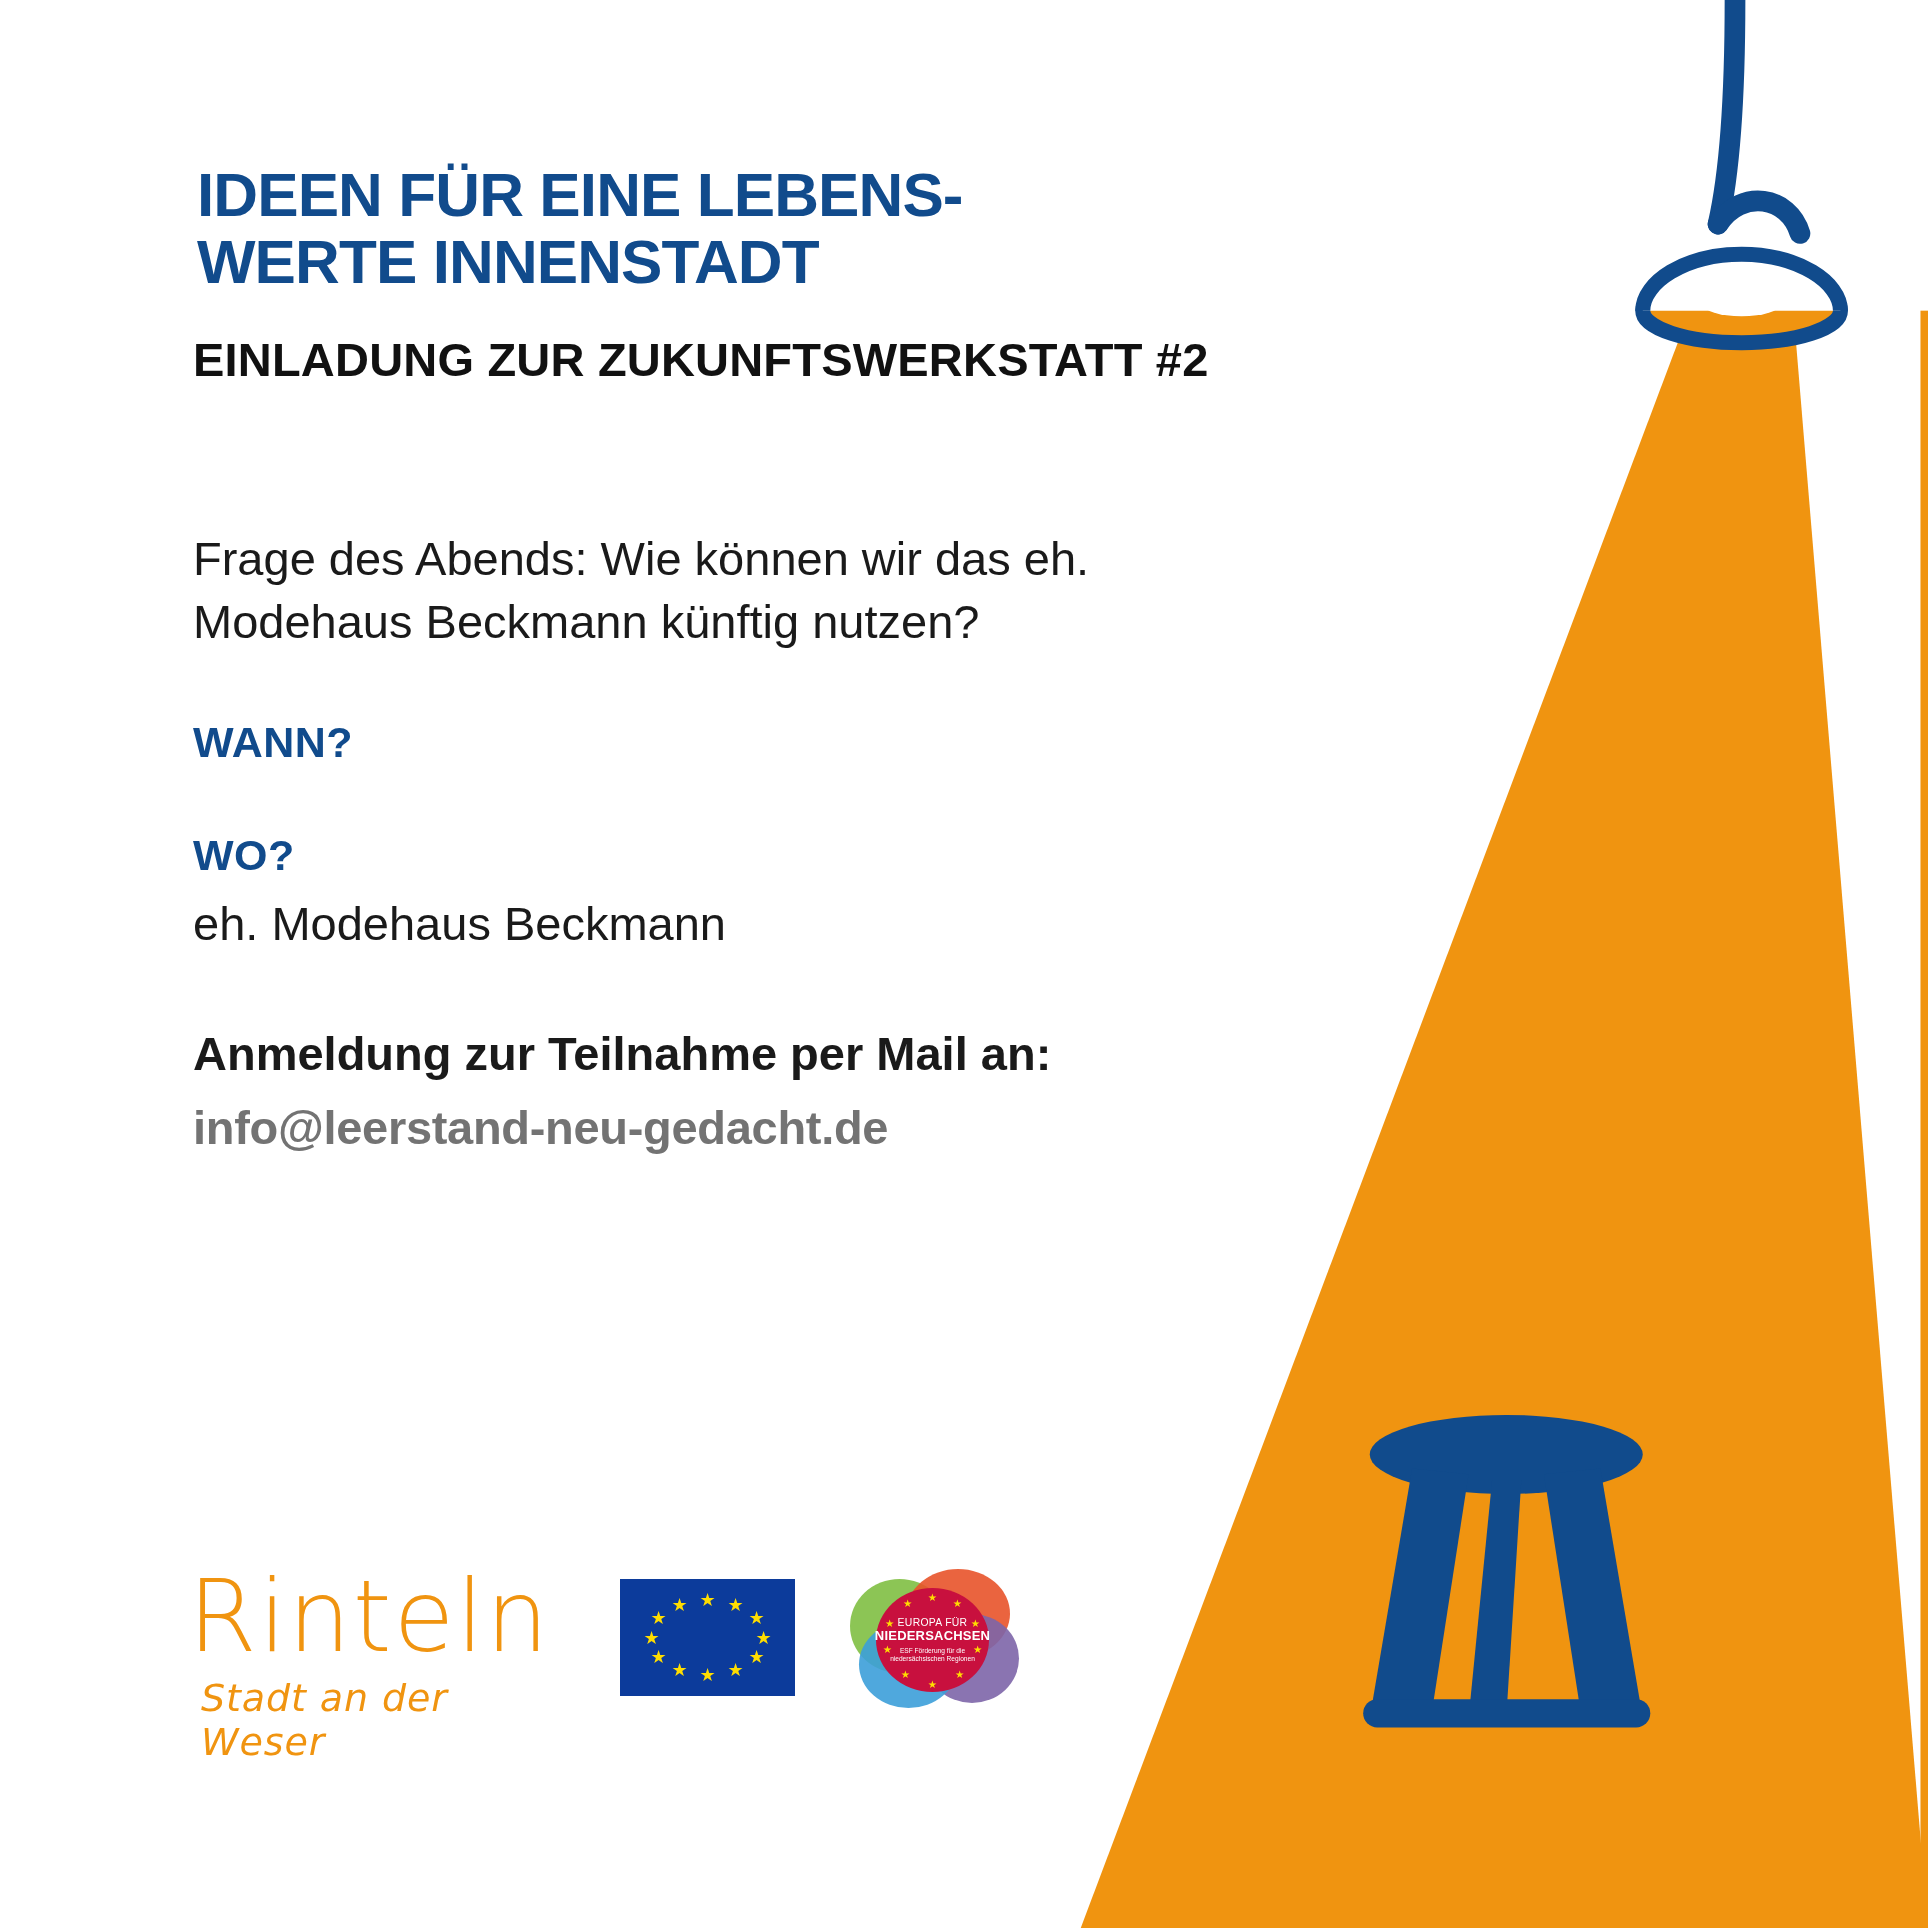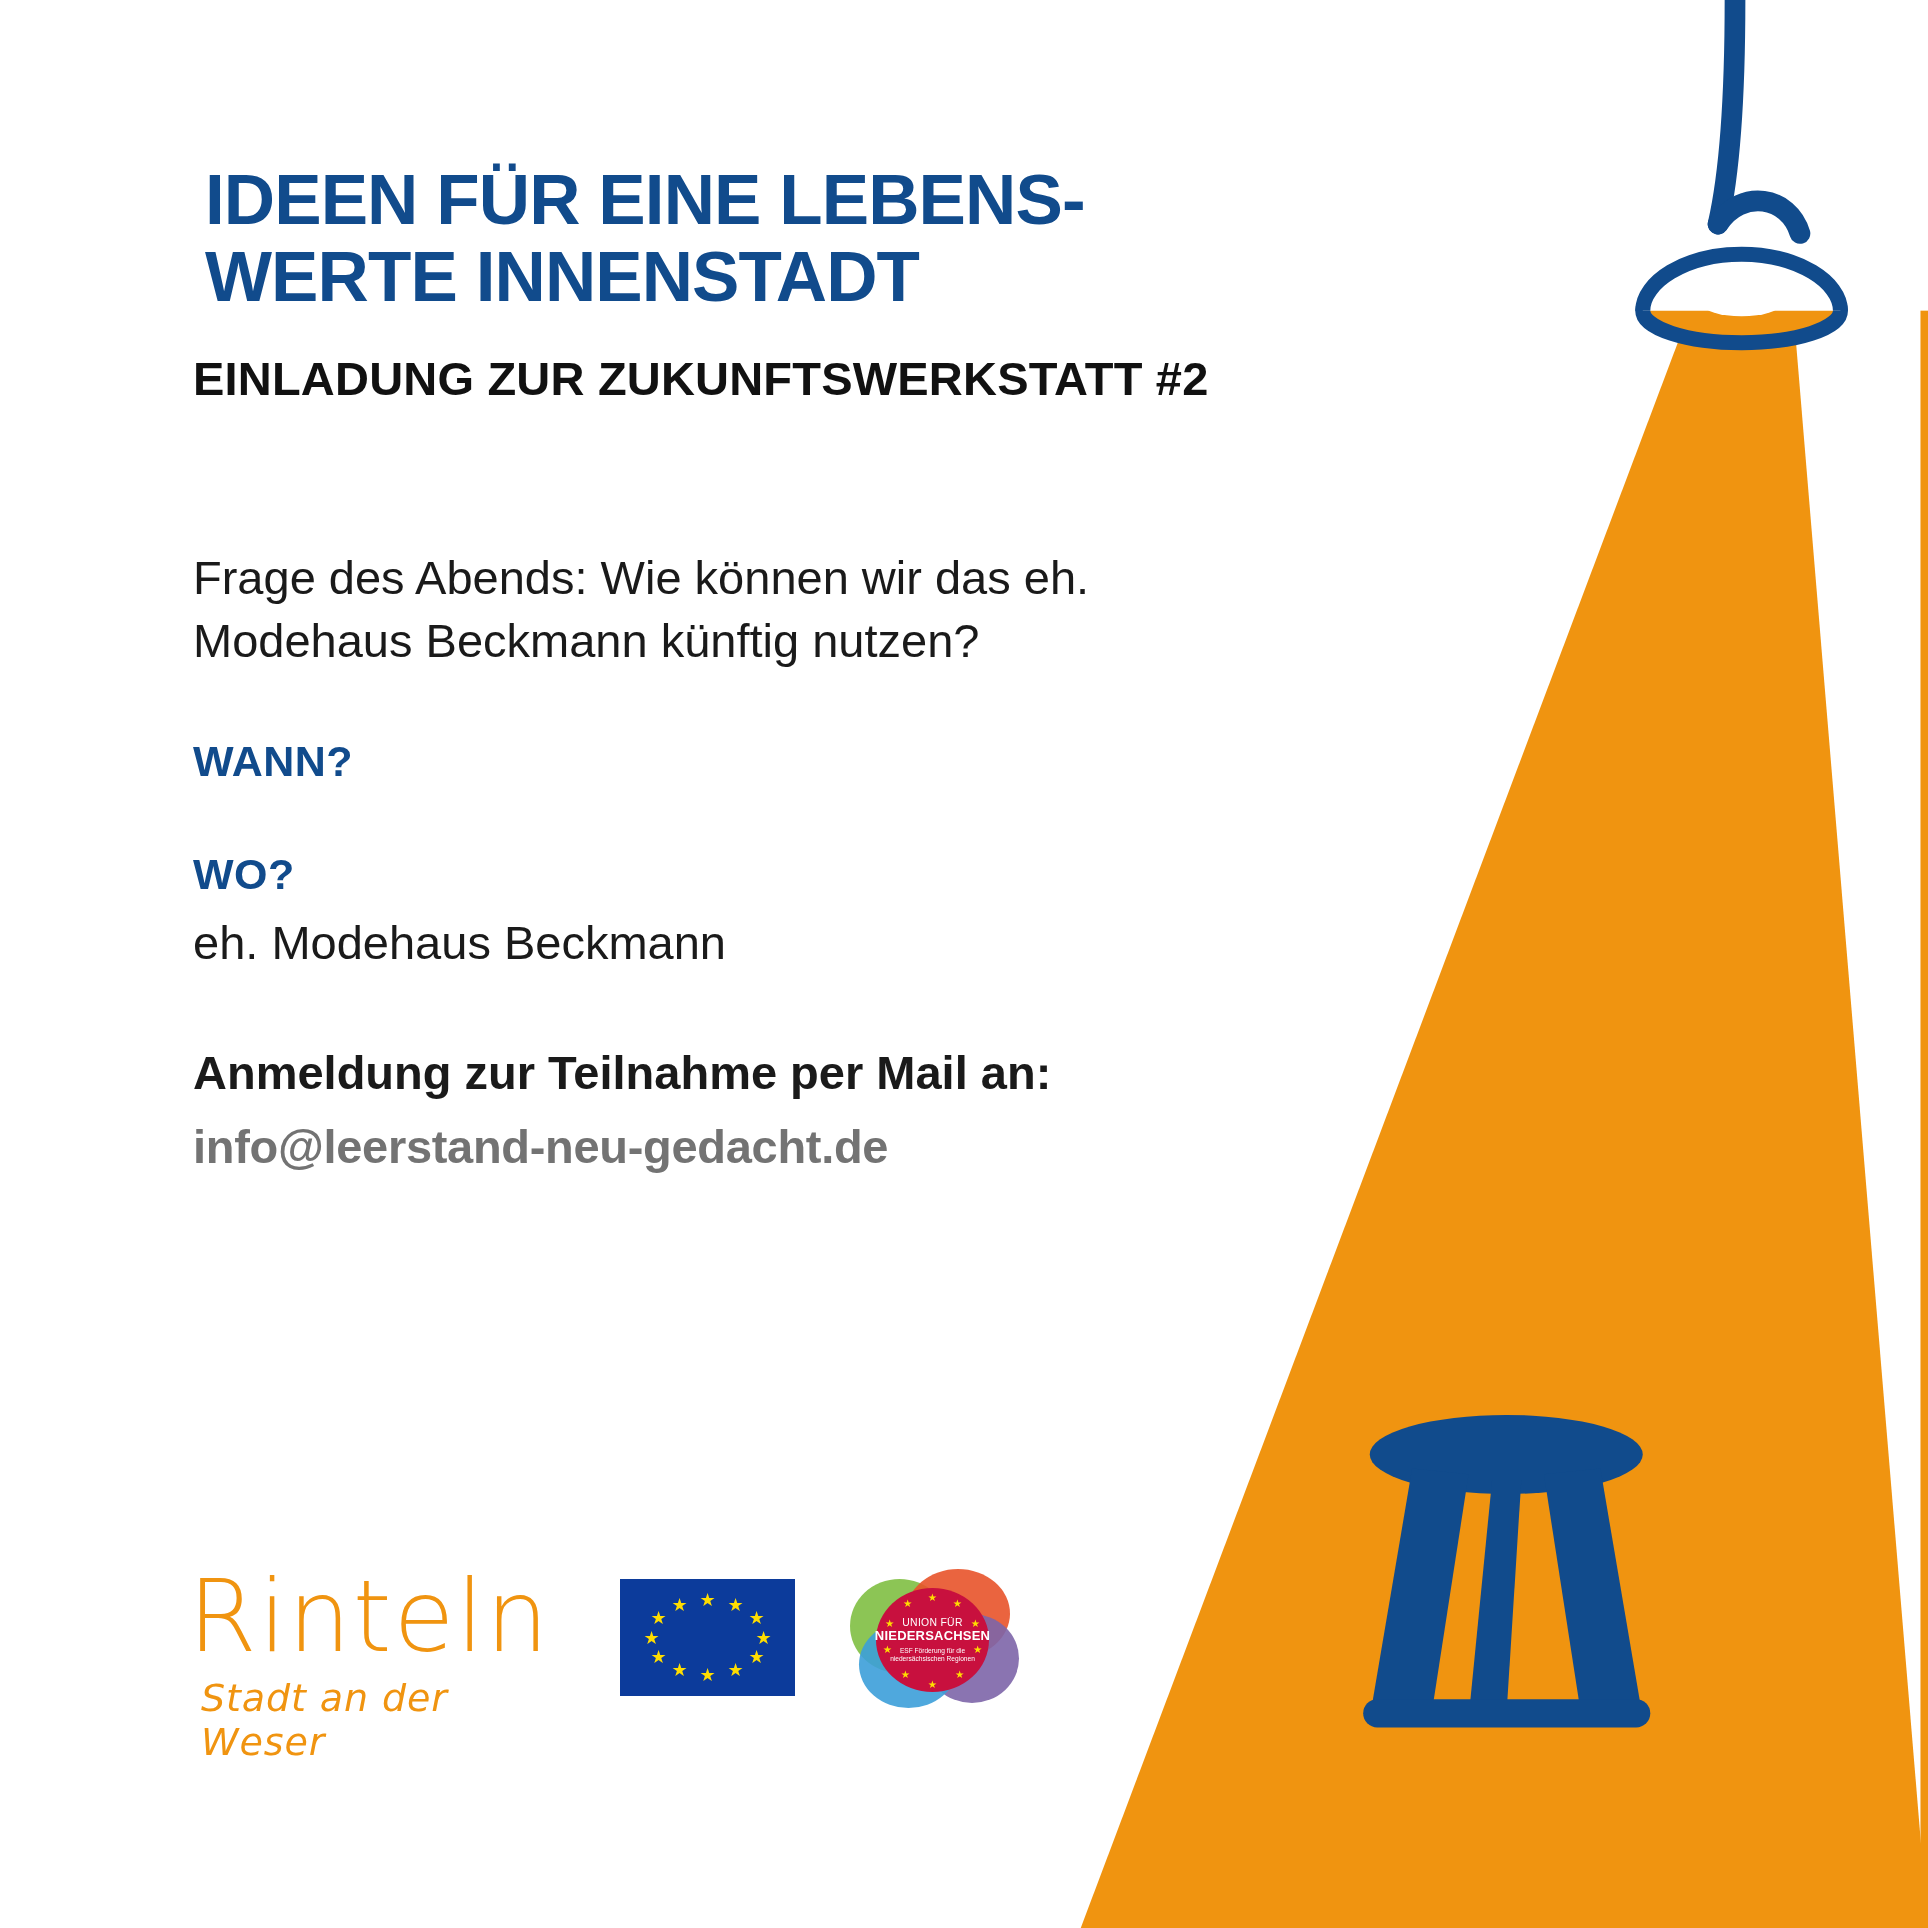--- a/index.html
+++ b/index.html
@@ -29,24 +29,24 @@
   .content {
     position: absolute;
     left: 193px;
     top: 162px;
     width: 1083px;
   }
 
   .headline {
     color: #114B8C;
     font-weight: bold;
-    font-size: 71px;
+    font-size: 62px;
     line-height: 1.08;
     letter-spacing: -0.9px;
-    margin: 0 0 0 12px;
+    margin: 0 0 0 4px;
     text-transform: uppercase;
   }
   .headline .line {
     display: block;
     white-space: nowrap;
   }
 
   .subhead {
     color: #111111;
     font-weight: bold;
@@ -295,21 +295,21 @@
       </div>
     </div>
 
     <div class="logo-efn">
       <div class="efn-badge">
         <span class="blob" style="left:0px;  top:9.4px; width:99px; height:94px; background:#7FBF43;"></span>
         <span class="blob" style="left:56px; top:0px;  width:104px; height:89px;  background:#E8532A;"></span>
         <span class="blob" style="left:75px; top:45px; width:94px; height:89px;  background:#7D65A8;"></span>
         <span class="blob" style="left:9.4px; top:52px; width:99px; height:87px;  background:#3C9ED9;"></span>
         <div class="efn-core">
-          <div class="t1">UNION FÜR</div>
+          <div class="t1">EUROPA FÜR</div>
           <div class="t2">NIEDERSACHSEN</div>
           <div class="t3">ESF Förderung für die niedersächsischen Regionen</div>
         </div>
         <div class="efn-stars">
           <span class="efn-star" style="left:50%; top:8%;">★</span>
           <span class="efn-star" style="left:28%; top:14%;">★</span>
           <span class="efn-star" style="left:72%; top:14%;">★</span>
           <span class="efn-star" style="left:12%; top:33%;">★</span>
           <span class="efn-star" style="left:88%; top:33%;">★</span>
           <span class="efn-star" style="left:10%; top:58%;">★</span>

